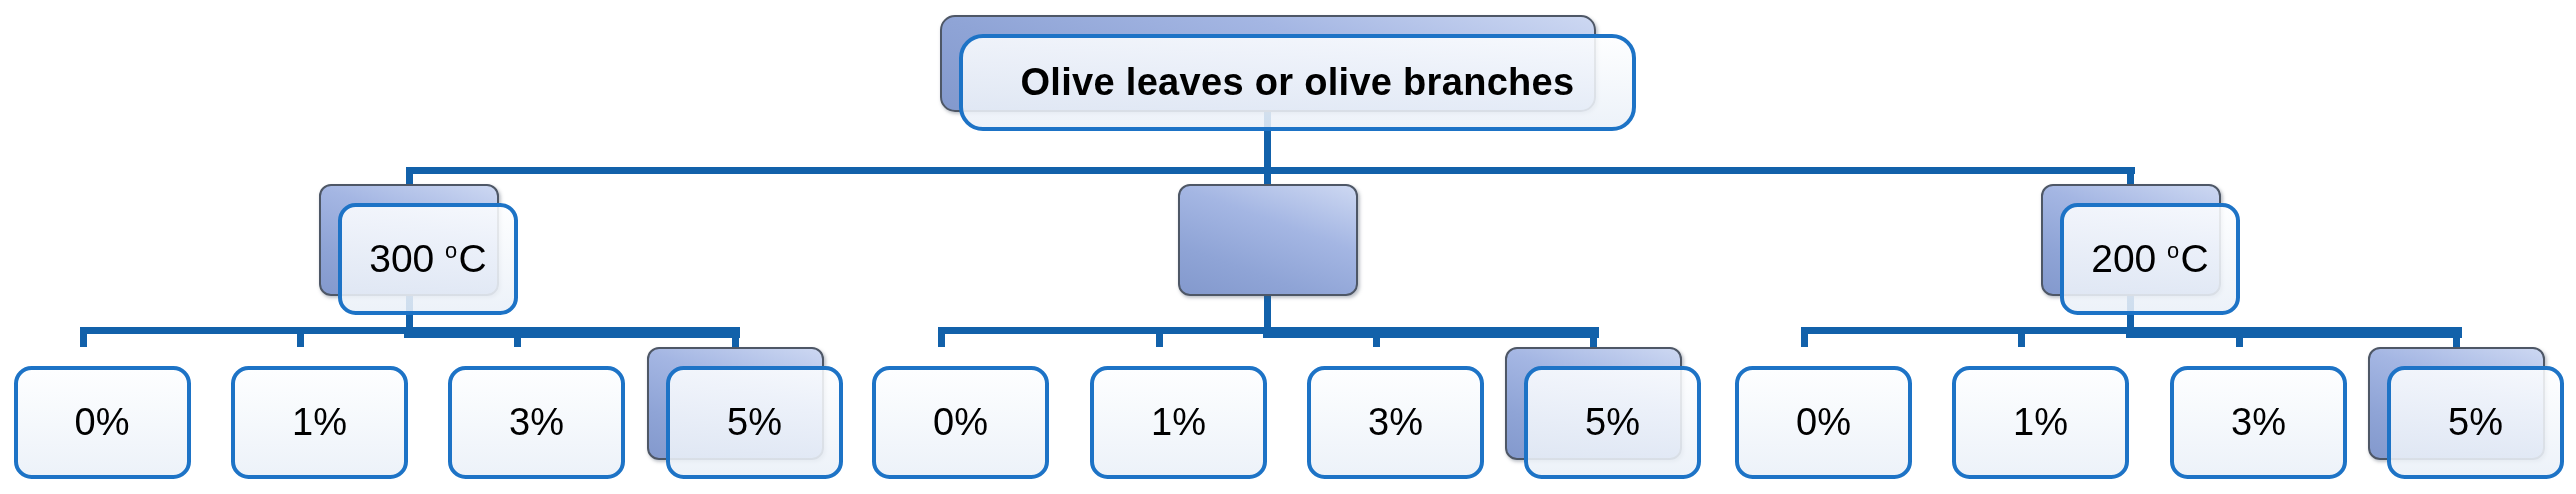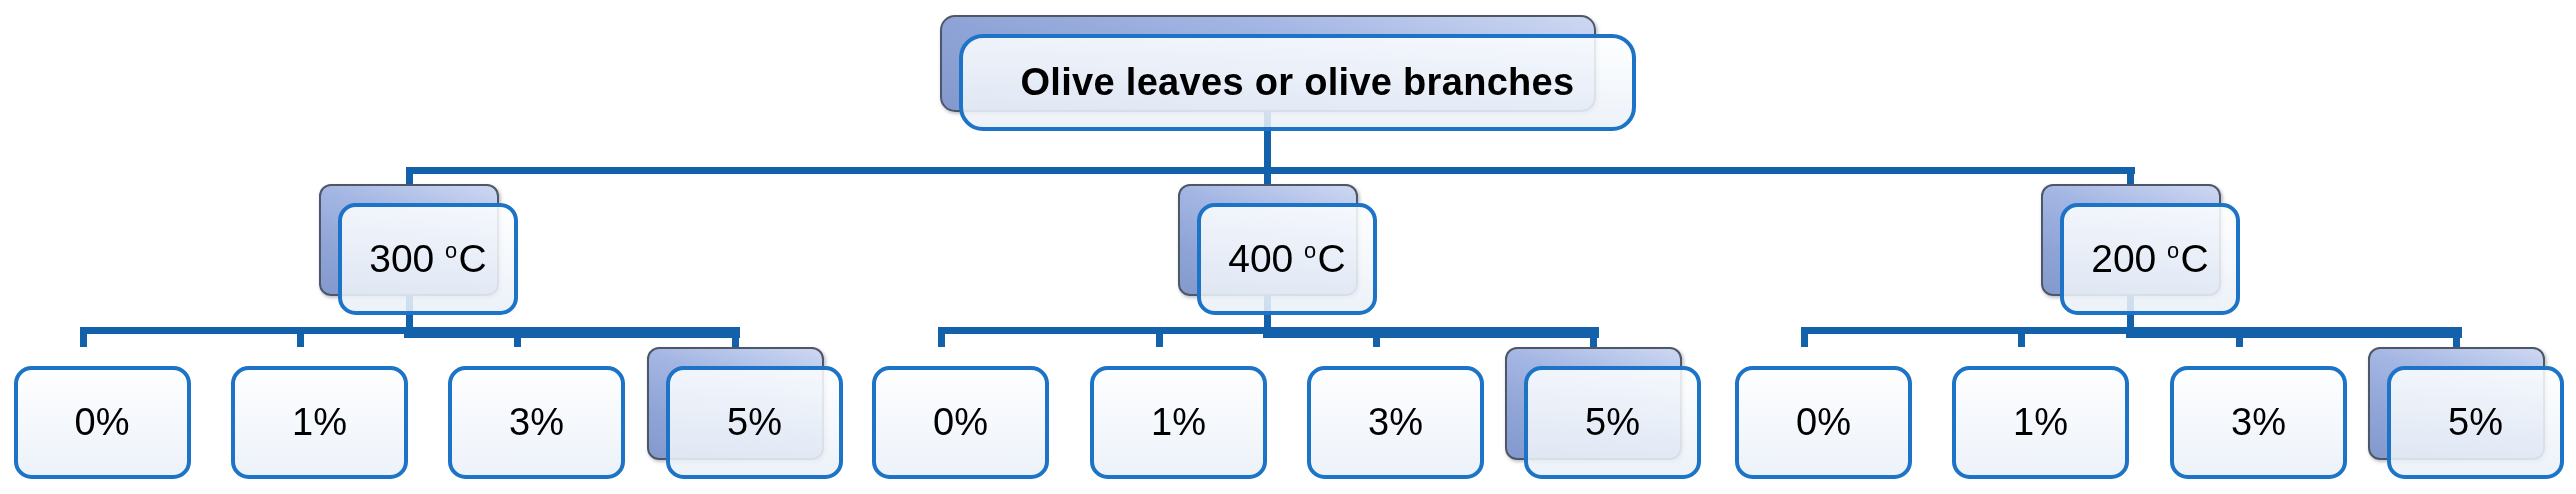--- a/index.html
+++ b/index.html
@@ -72,23 +72,20 @@
   <div class="sh" style="left:1505px;top:347px;width:177px;height:113px;"></div>
   <div class="sh" style="left:2368px;top:347px;width:177px;height:113px;"></div>
 
   <div class="bx" style="left:959px;top:34px;width:677px;height:97px;border-radius:24px;">
     <span class="title-label">Olive leaves or olive branches</span>
   </div>
 
   <div class="bx" style="left:338px;top:203px;width:180px;height:112px;">
     <span class="temp-label"><span>300</span><span class="deg">o</span><span>C</span></span>
   </div>
-  <div class="bx" style="left:1197px;top:203px;width:180px;height:112px;">
-    <span class="temp-label"><span>400</span><span class="deg">o</span><span>C</span></span>
-  </div>
   <div class="bx" style="left:2060px;top:203px;width:180px;height:112px;">
     <span class="temp-label"><span>200</span><span class="deg">o</span><span>C</span></span>
   </div>
 
   <div class="bx" style="left:13.5px;top:366px;width:177px;height:113px;">
     <span class="pct-label">0%</span>
   </div>
   <div class="bx" style="left:231px;top:366px;width:177px;height:113px;">
     <span class="pct-label">1%</span>
   </div>

